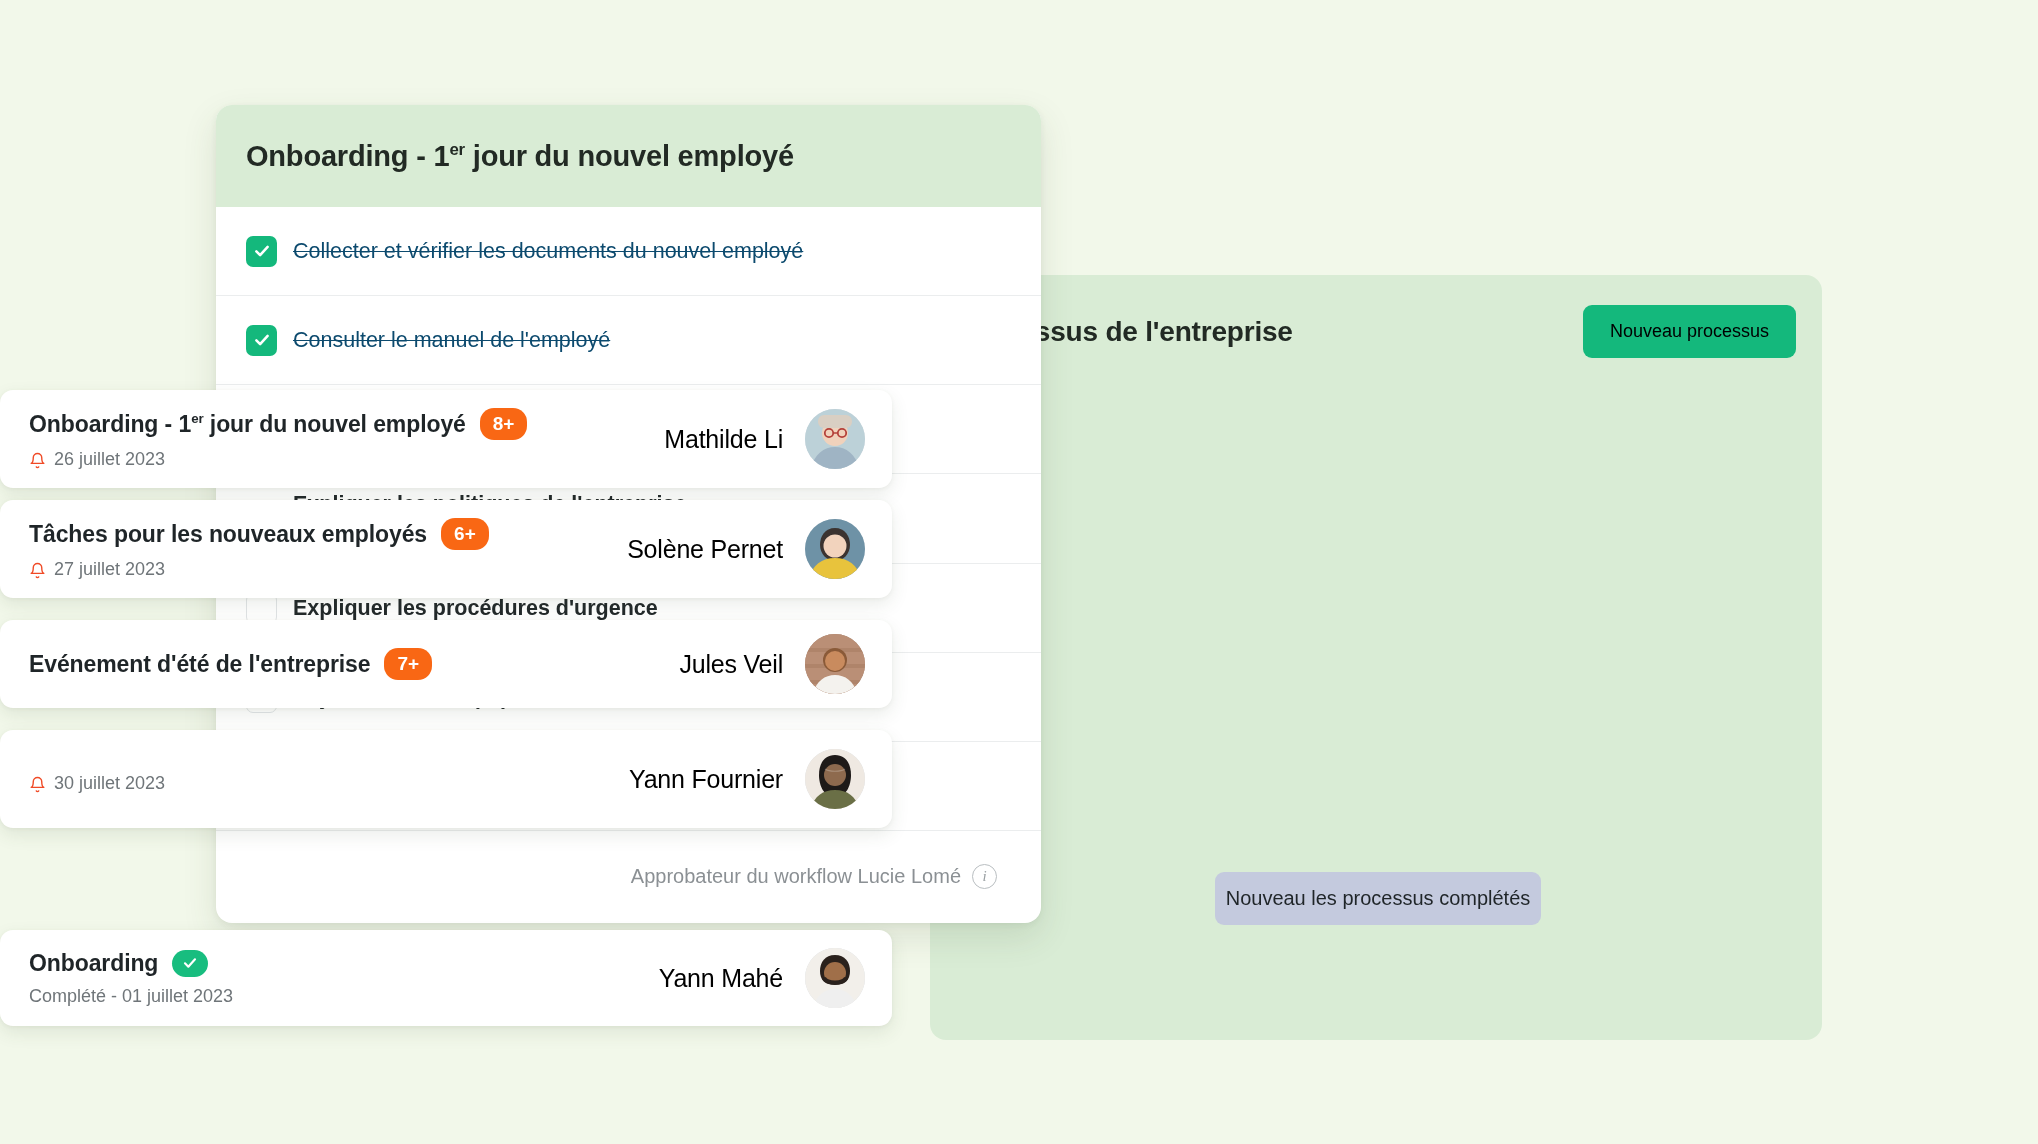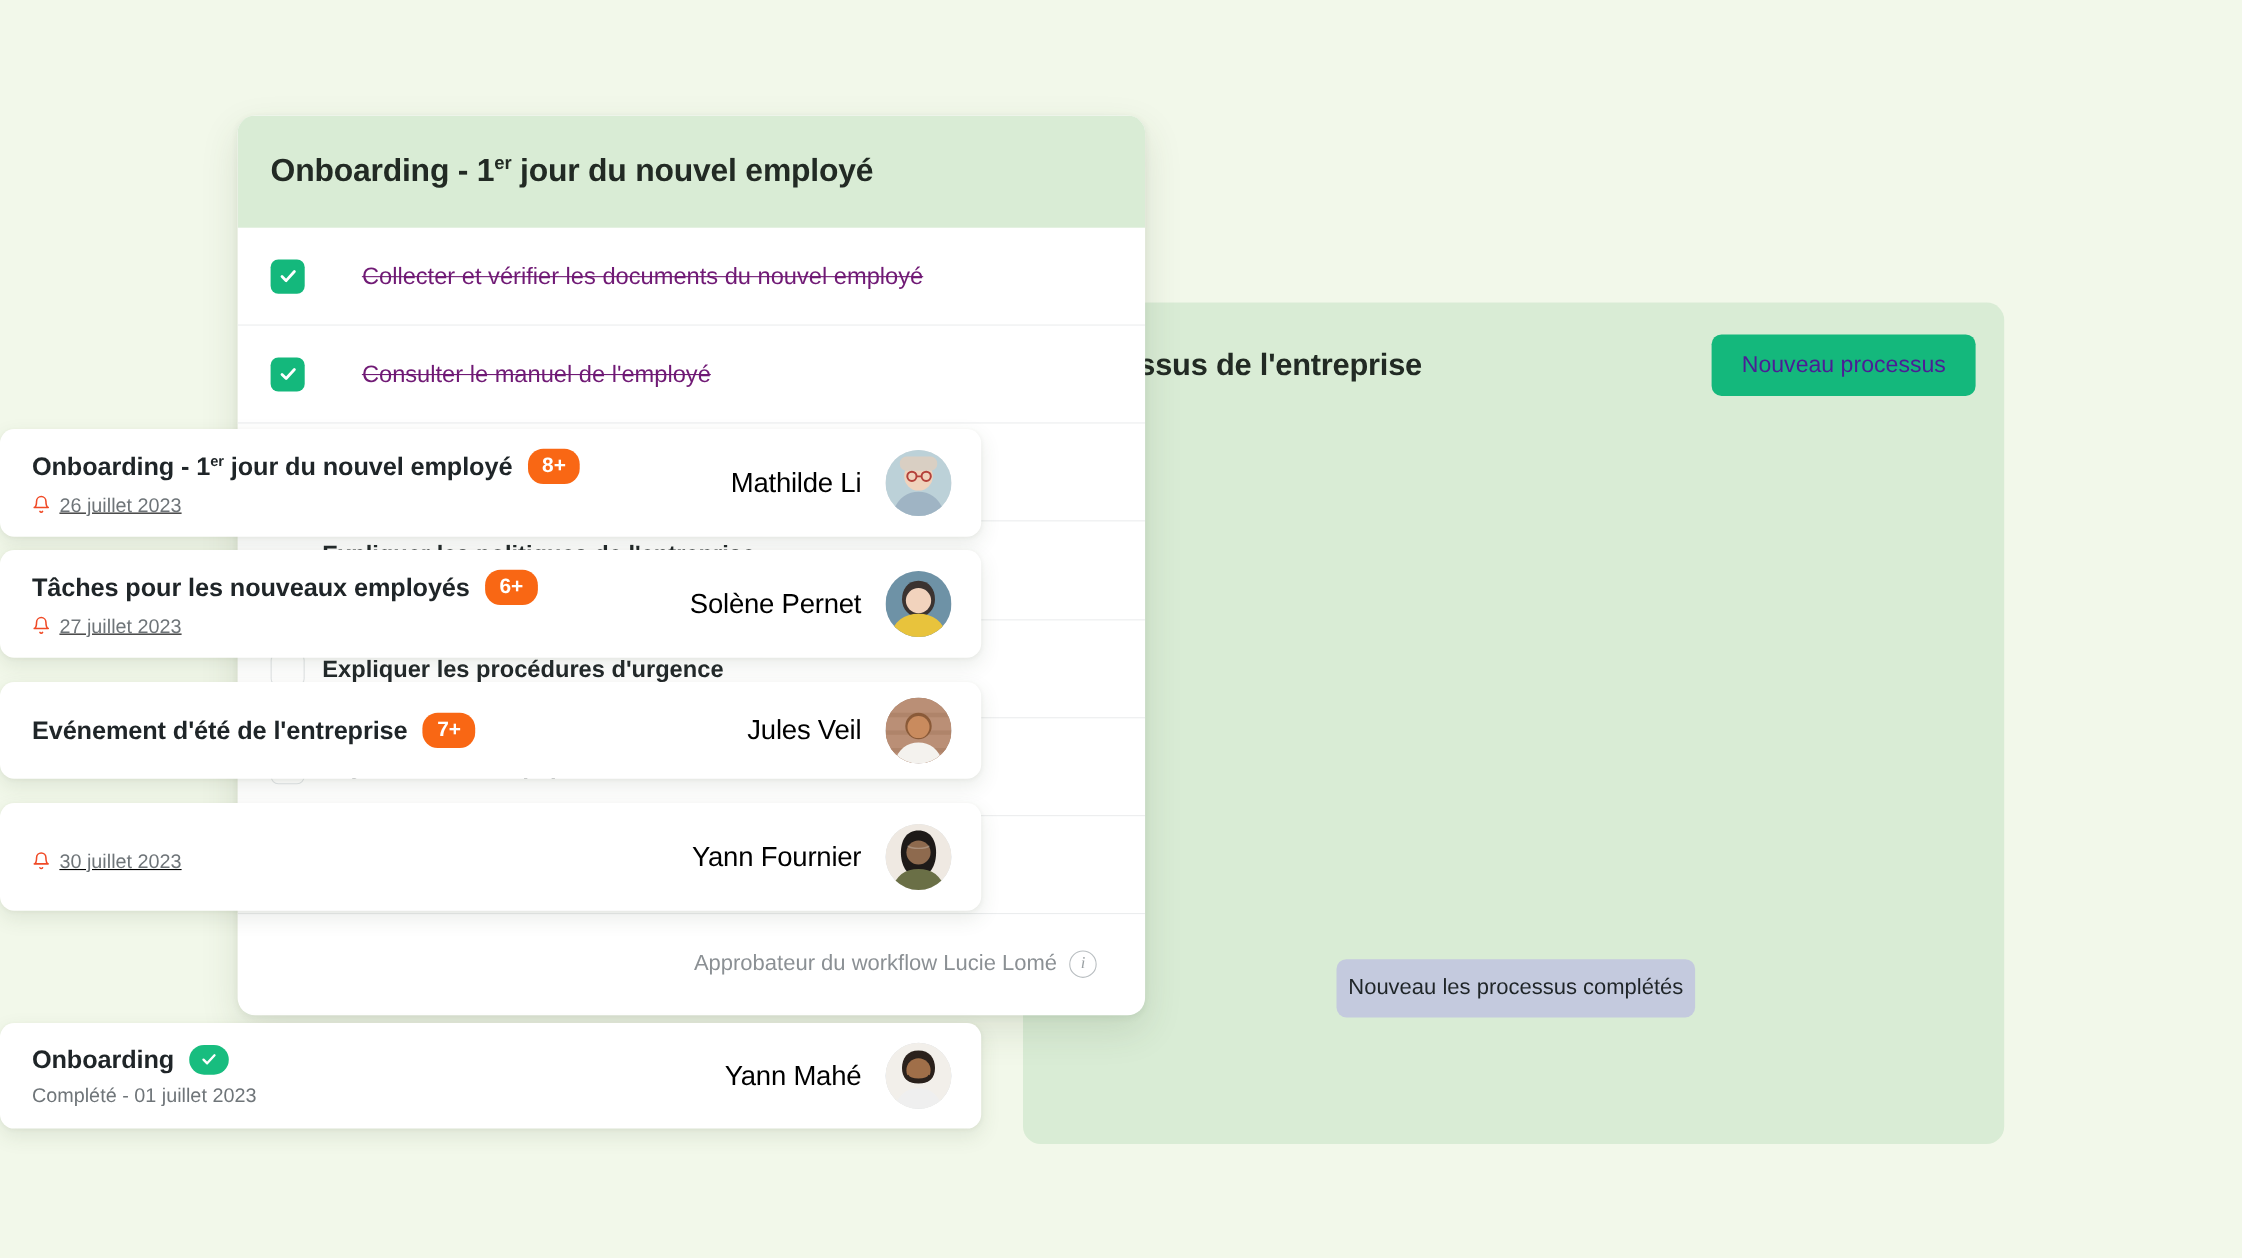--- a/index.html
+++ b/index.html
@@ -53,23 +53,22 @@
   .cbox.on { background: #14b87c; }
   .cbox.off { background: #ffffff; border: 1.6px solid #e1e4e6; }
   .cbox.on svg { width: 18px; height: 18px; display: block; }
 
   .task-texts { display: flex; flex-direction: column; justify-content: center; min-width: 0; }
   .task-label {
     font-size: 21.5px; color: #23292b; font-weight: 700;
     white-space: nowrap;
   }
   .task-row.done .task-label {
-    font-weight: 400; color: #701a75; text-decoration: line-through;
+    font-weight: 400; color: #0c4a6e; text-decoration: line-through;
     text-decoration-thickness: 1.4px;
-    margin-left: 36px;
   }
   .task-sub {
     font-size: 18.5px; color: #8b9094; font-weight: 400;
     margin-top: 7px; white-space: nowrap;
   }
 
   .checklist-footer {
     height: 90px;
     display: flex; align-items: center; justify-content: flex-end;
     padding-right: 44px;
@@ -92,22 +91,22 @@
     border-radius: 16px;
     z-index: 1;
   }
   .proc-header {
     height: 113px;
     display: flex; align-items: center; justify-content: space-between;
     padding: 0 26px 0 28px;
   }
   .proc-header-title { font-size: 28px; font-weight: 700; color: #222a24; letter-spacing: -0.2px; }
   .new-proc-btn {
-    background: #14b87c; color: #4c1d95;
-    font-size: 21px; font-weight: 400;
+    background: #14b87c; color: #000000;
+    font-size: 18px; font-weight: 400;
     padding: 16px 27px; border-radius: 9px;
     border: none; cursor: pointer;
     font-family: "Liberation Sans", sans-serif;
     white-space: nowrap;
   }
 
   .proc-card {
     position: absolute; left: 0; width: 892px;
     background: #ffffff; border-radius: 13px;
     box-shadow: 0 7px 18px rgba(60,80,50,0.10), 0 1px 4px rgba(60,80,50,0.06);
@@ -123,21 +122,21 @@
     font-size: 19px; font-weight: 700;
     border-radius: 14px; padding: 4px 13px;
     margin-left: 14px; line-height: 1.25;
   }
   .done-badge {
     background: #18bd7f; border-radius: 14px;
     width: 36px; height: 27px; margin-left: 14px;
     display: inline-flex; align-items: center; justify-content: center;
   }
   .done-badge svg { width: 16px; height: 16px; display: block; }
-  .pc-meta { display: flex; align-items: flex-start; margin-top: 9px; text-decoration: underline; }
+  .pc-meta { display: flex; align-items: flex-end; margin-top: 9px; }
   .bell-icon { width: 17px; height: 19px; margin-right: 8px; display: block; flex: 0 0 auto; }
   .pc-date { font-size: 18px; color: #6f7579; }
   .pc-date.plain { margin-top: 9px; }
 
   .pc-right { display: flex; align-items: center; }
   .pc-person { font-size: 25px; font-weight: 400; color: #000000; letter-spacing: -0.2px; white-space: nowrap; }
   .avatar {
     width: 60px; height: 60px; border-radius: 50%;
     margin-left: 22px; overflow: hidden; flex: 0 0 auto;
     position: relative; background: #d7dde2;

